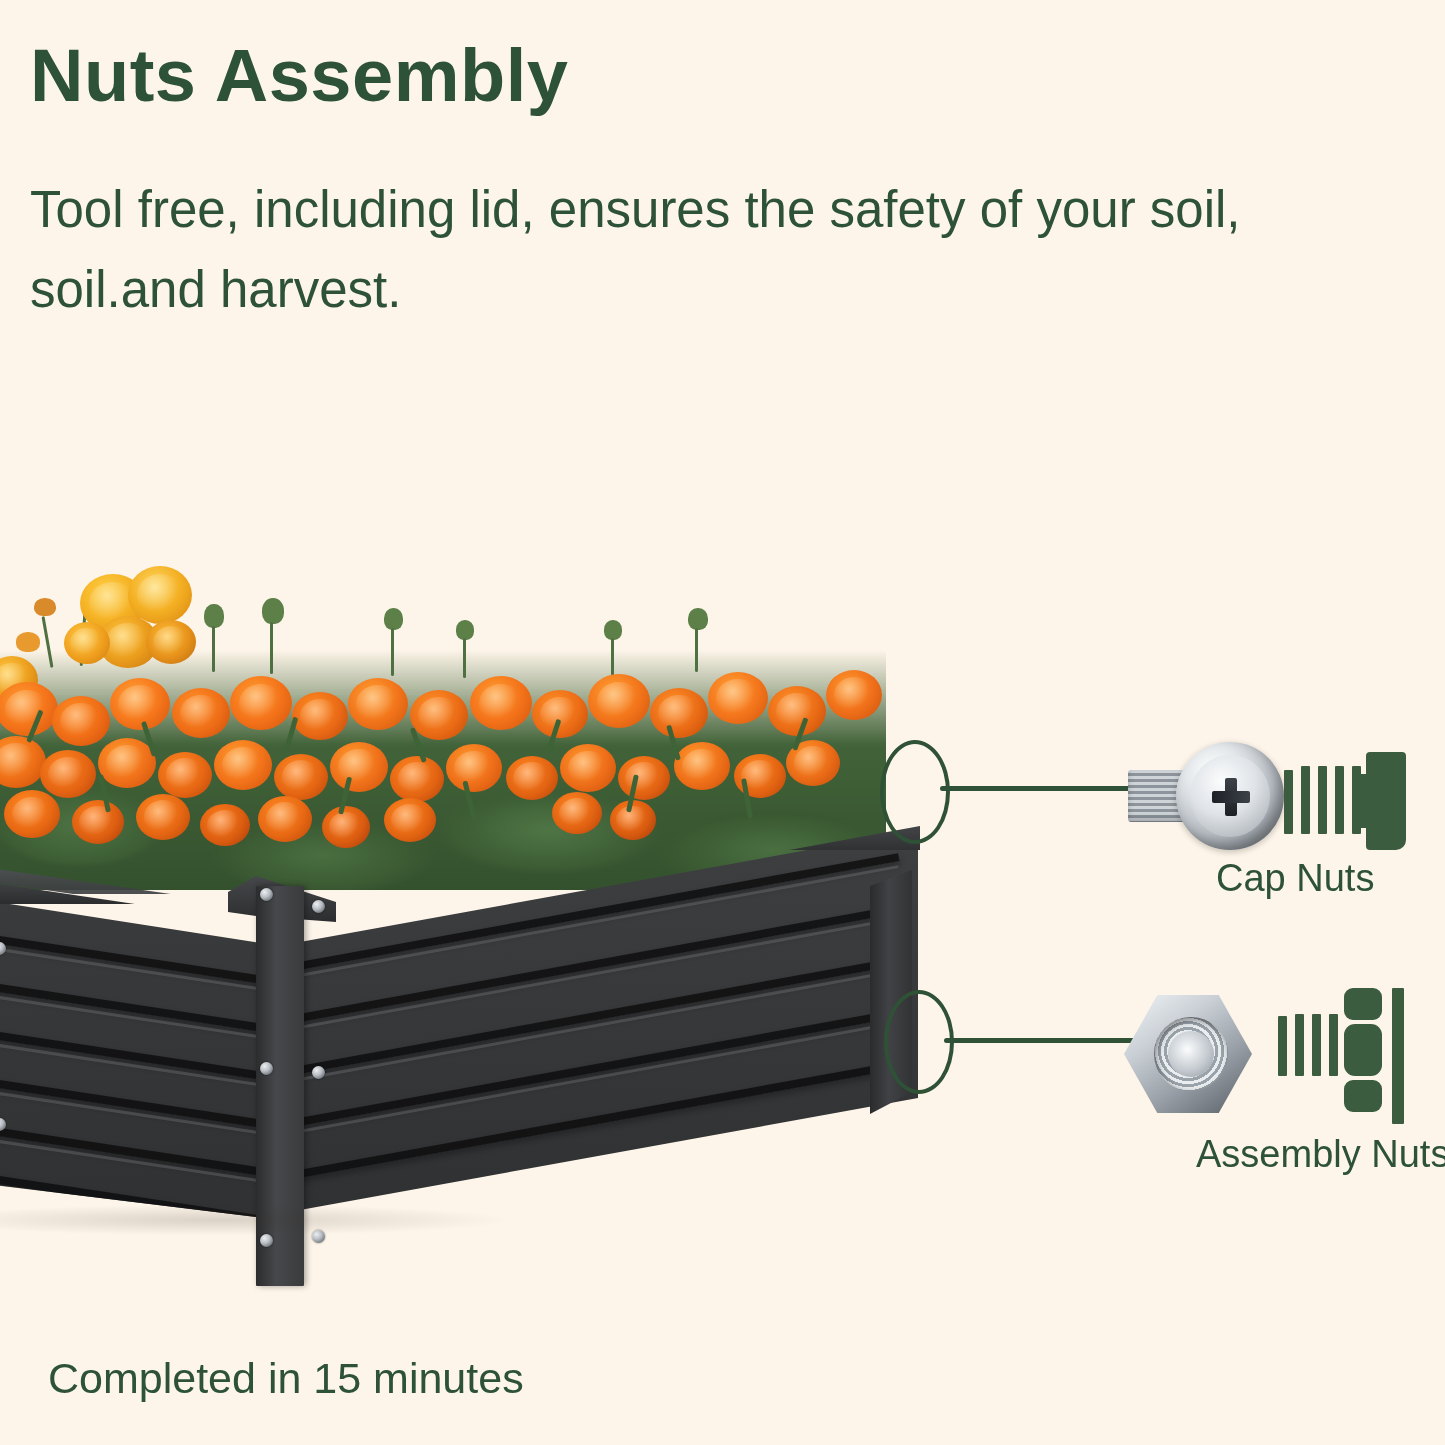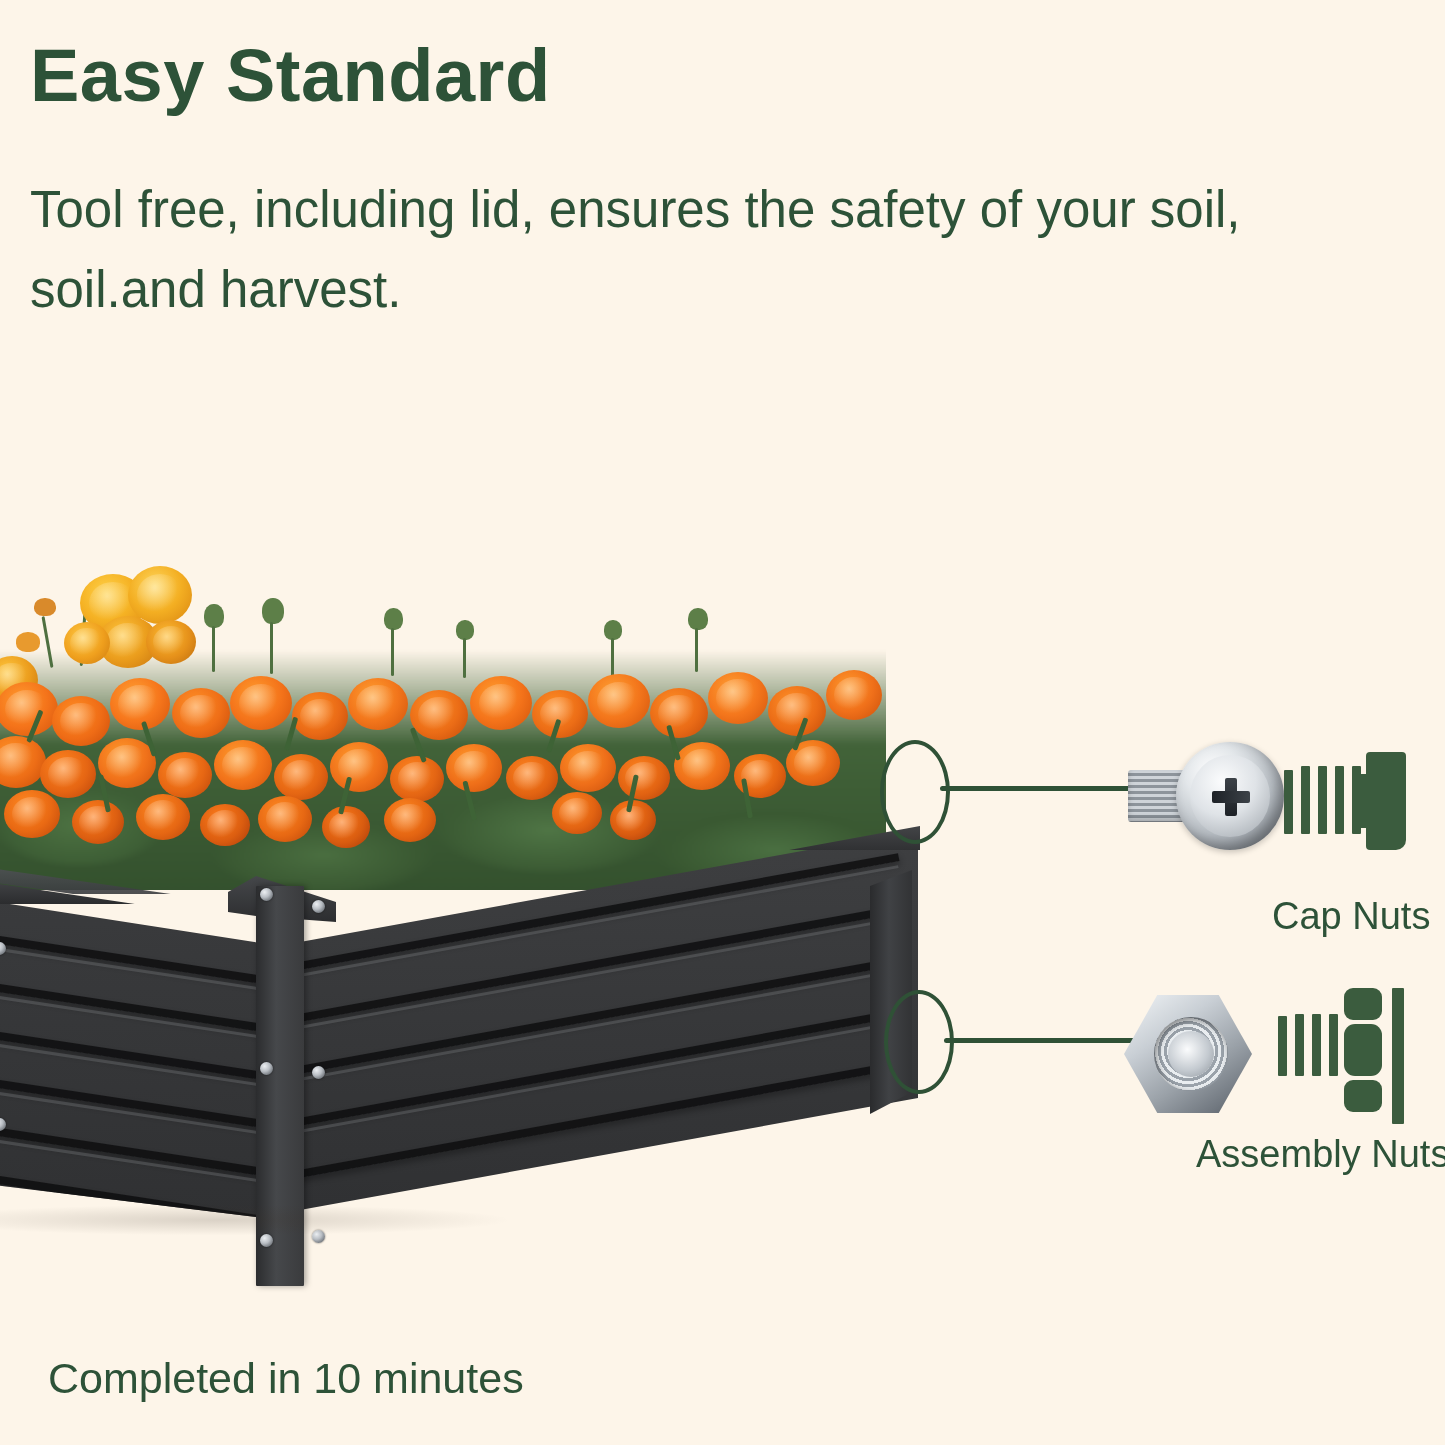--- a/index.html
+++ b/index.html
@@ -165,21 +165,21 @@
 
   .hw-label{
     position:absolute;font-size:38px;line-height:44px;color:#2d5238;white-space:nowrap;
   }
 </style>
 </head>
 <body>
 
 <div class="stage">
 
-  <div class="title">Easy Standard</div>
+  <div class="title">Nuts Assembly</div>
   <div class="subtitle">Tool free, including lid, ensures the safety of your soil, soil.and harvest.</div>
 
   <div class="product">
 
     <div class="flower-bed">
       <div class="foliage"></div>
 
       <div class="stem" style="left:60px;top:56px;height:52px;transform:rotate(-10deg);"></div>
       <div class="stem" style="left:96px;top:40px;height:66px;transform:rotate(4deg);"></div>
       <div class="bud" style="left:48px;top:38px;width:22px;height:18px;background:#d98a2b;"></div>
@@ -332,21 +332,21 @@
     <div class="schem" style="left:1284px;top:752px;width:122px;height:98px;">
       <div class="thread-bar" style="left:0px;top:18px;height:64px;"></div>
       <div class="thread-bar" style="left:17px;top:14px;height:68px;"></div>
       <div class="thread-bar" style="left:34px;top:14px;height:68px;"></div>
       <div class="thread-bar" style="left:51px;top:14px;height:68px;"></div>
       <div class="thread-bar" style="left:68px;top:14px;height:68px;"></div>
       <div class="cap-shape" style="left:82px;top:0px;width:40px;height:98px;border-radius:4px 4px 10px 4px;"></div>
       <div class="cap-shape" style="left:74px;top:22px;width:14px;height:54px;"></div>
     </div>
 
-    <div class="hw-label" style="left:1272px;top:856px;margin-top:38px;">Cap Nuts</div>
+    <div class="hw-label" style="left:1216px;top:856px;">Cap Nuts</div>
   </div>
 
   <div>
     <div class="callout-ellipse" style="left:884px;top:990px;width:62px;height:96px;"></div>
     <div class="leader" style="left:944px;top:1038px;width:196px;"></div>
 
     <div class="hw-photo hex-nut" style="left:1124px;top:995px;">
       <div class="hex-body"></div>
       <div class="hex-hole"></div>
     </div>
@@ -358,15 +358,15 @@
       <div class="thread-bar" style="left:51px;top:26px;height:62px;"></div>
       <div class="hexring" style="left:66px;top:0px;width:38px;height:32px;border-radius:9px;"></div>
       <div class="hexring" style="left:66px;top:36px;width:38px;height:52px;border-radius:11px;"></div>
       <div class="hexring" style="left:66px;top:92px;width:38px;height:32px;border-radius:9px;"></div>
       <div class="panel-bar" style="left:114px;top:0px;height:136px;"></div>
     </div>
 
     <div class="hw-label" style="left:1196px;top:1132px;">Assembly Nuts</div>
   </div>
 
-  <div class="footnote">Completed in 10 minutes</div>
+  <div class="footnote">Completed in 15 minutes</div>
 
 </div>
 
 </body></html>

